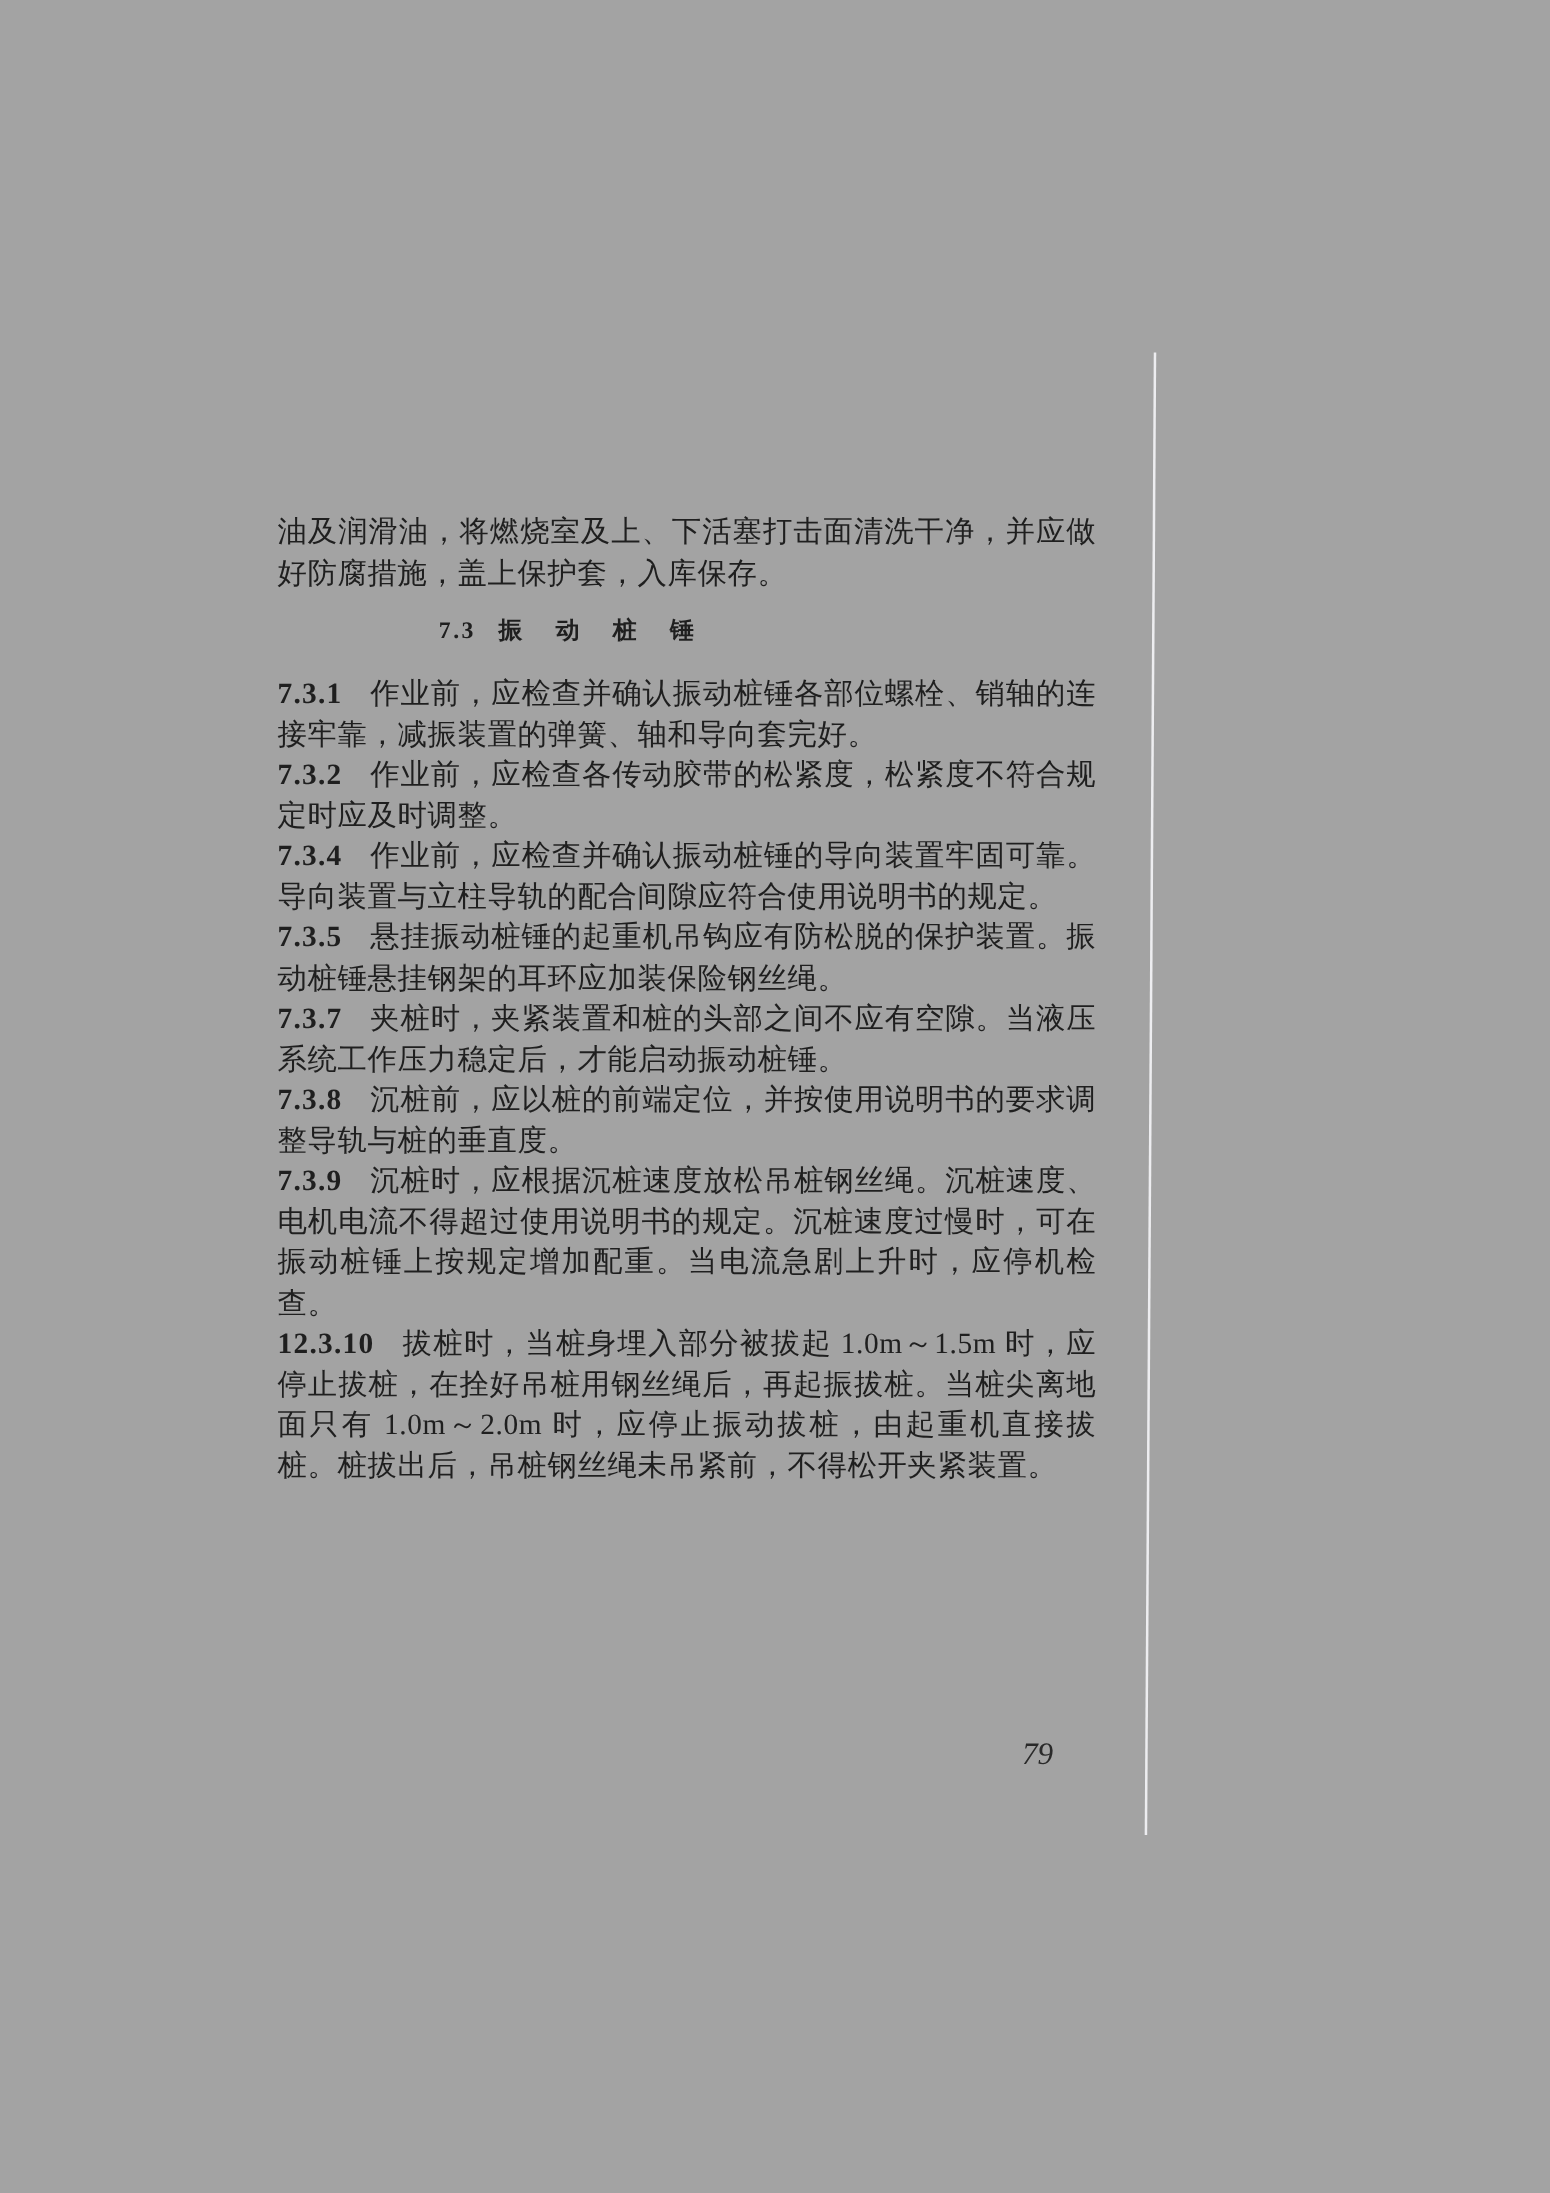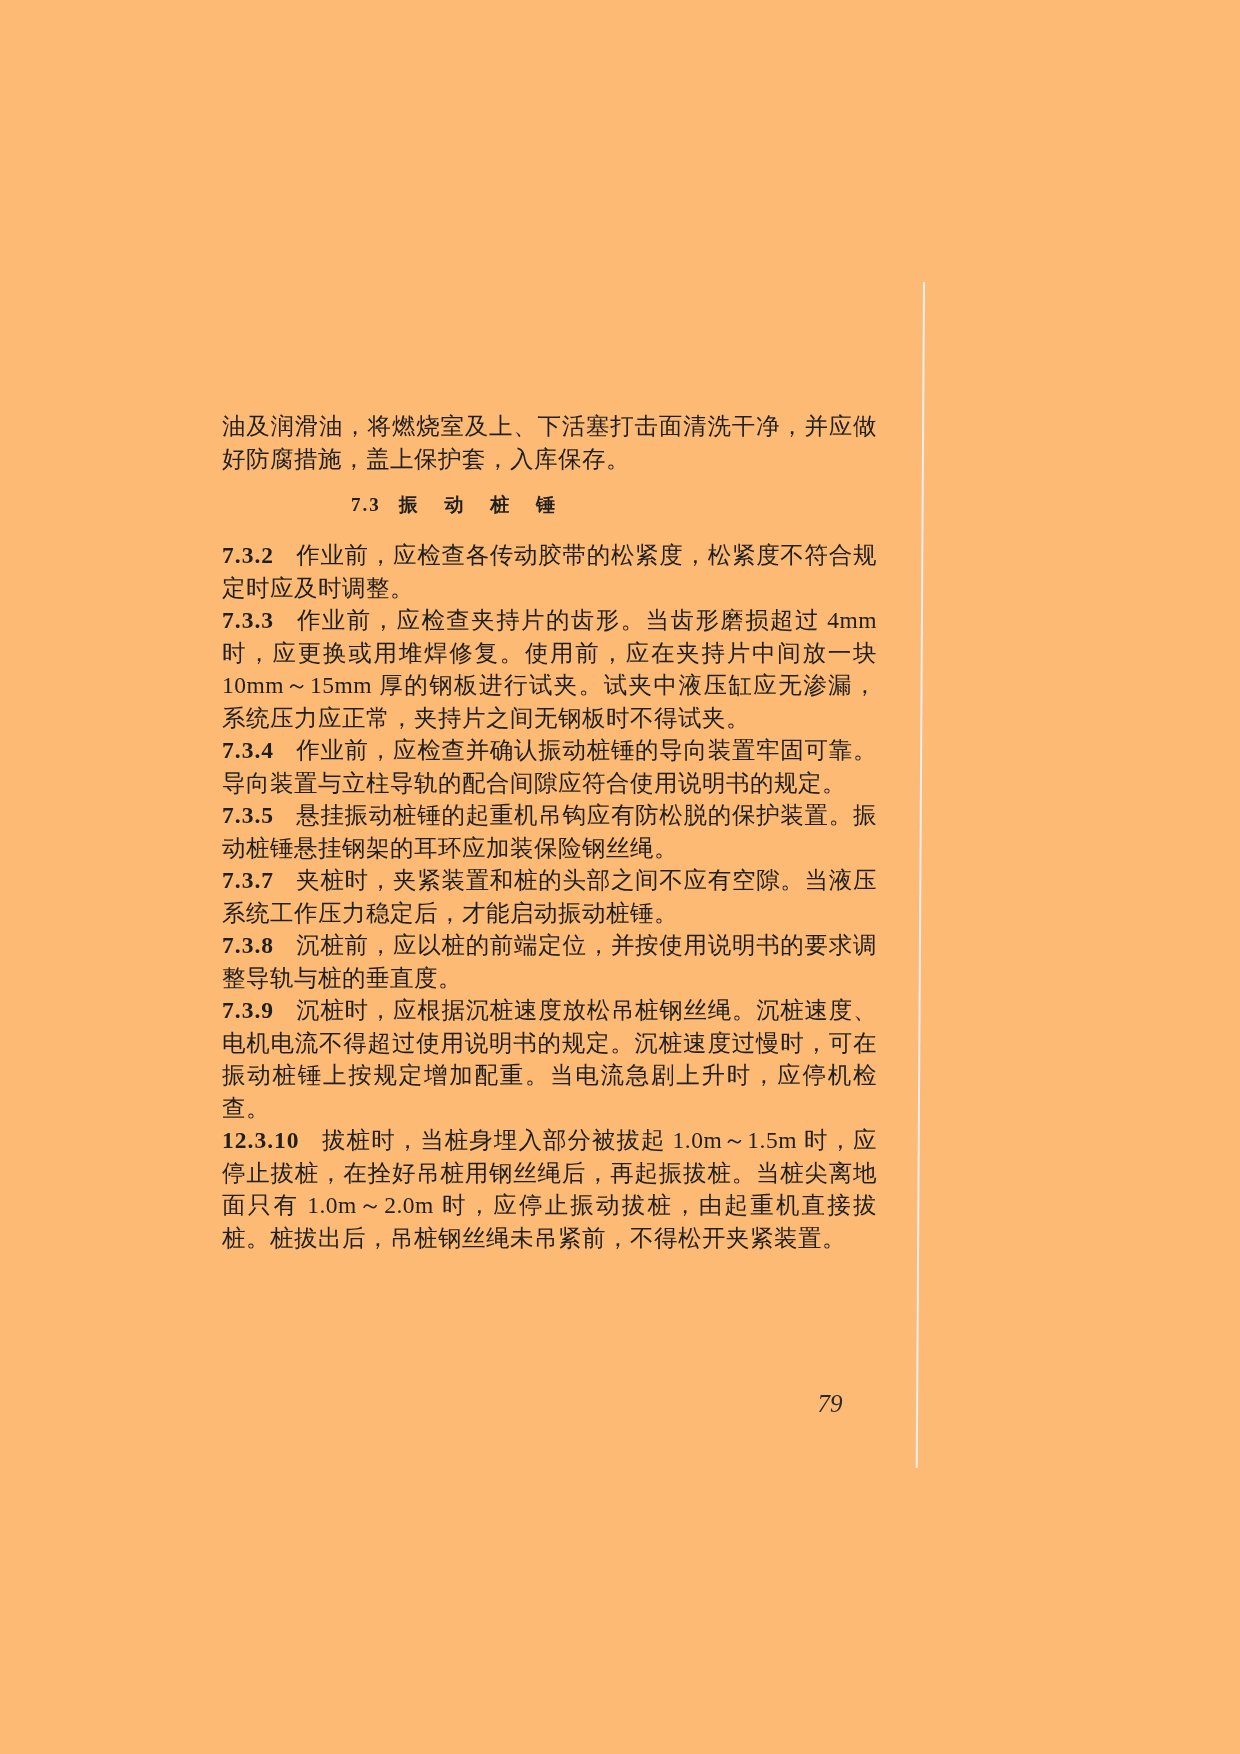--- a/index.html
+++ b/index.html
@@ -4,21 +4,21 @@
 <style>
   html, body {
     margin: 0;
     padding: 0;
     background: #ffffff;
   }
   .page {
     position: relative;
     width: 1240px;
     height: 1754px;
-    background: #fdba74;
+    background: #a3a3a3;
     overflow: hidden;
     font-family: "Liberation Serif", "DejaVu Serif", serif;
     color: #1f1f1f;
   }
   
   .scan-line {
     position: absolute;
     left: 923px;
     top: 282px;
     width: 2px;
@@ -90,24 +90,24 @@
   <div class="scan-line"></div>
 
   <main class="content">
 
     <p class="para intro">油及润滑油，将燃烧室及上、下活塞打击面清洗干净，并应做好防腐措施，盖上保护套，入库保存。</p>
 
     <h2 class="heading"><span class="h-num">7.3</span><span class="h-title">振 动 桩 锤</span></h2>
 
     <div class="clauses">
 
+      <p class="para clause"><span class="c-num">7.3.1</span><span class="c-text">作业前，应检查并确认振动桩锤各部位螺栓、销轴的连接牢靠，减振装置的弹簧、轴和导向套完好。</span></p>
 
       <p class="para clause"><span class="c-num">7.3.2</span><span class="c-text">作业前，应检查各传动胶带的松紧度，松紧度不符合规定时应及时调整。</span></p>
 
-      <p class="para clause"><span class="c-num">7.3.3</span><span class="c-text">作业前，应检查夹持片的齿形。当齿形磨损超过 4mm 时，应更换或用堆焊修复。使用前，应在夹持片中间放一块 10mm～15mm 厚的钢板进行试夹。试夹中液压缸应无渗漏，系统压力应正常，夹持片之间无钢板时不得试夹。</span></p>
 
       <p class="para clause"><span class="c-num">7.3.4</span><span class="c-text">作业前，应检查并确认振动桩锤的导向装置牢固可靠。导向装置与立柱导轨的配合间隙应符合使用说明书的规定。</span></p>
 
       <p class="para clause"><span class="c-num">7.3.5</span><span class="c-text">悬挂振动桩锤的起重机吊钩应有防松脱的保护装置。振动桩锤悬挂钢架的耳环应加装保险钢丝绳。</span></p>
 
 
       <p class="para clause"><span class="c-num">7.3.7</span><span class="c-text">夹桩时，夹紧装置和桩的头部之间不应有空隙。当液压系统工作压力稳定后，才能启动振动桩锤。</span></p>
 
       <p class="para clause"><span class="c-num">7.3.8</span><span class="c-text">沉桩前，应以桩的前端定位，并按使用说明书的要求调整导轨与桩的垂直度。</span></p>
 

